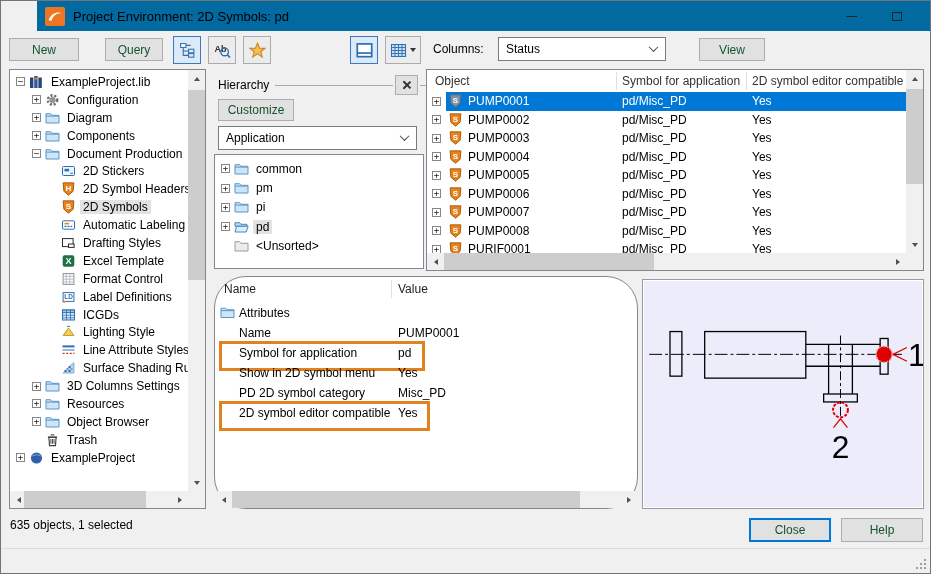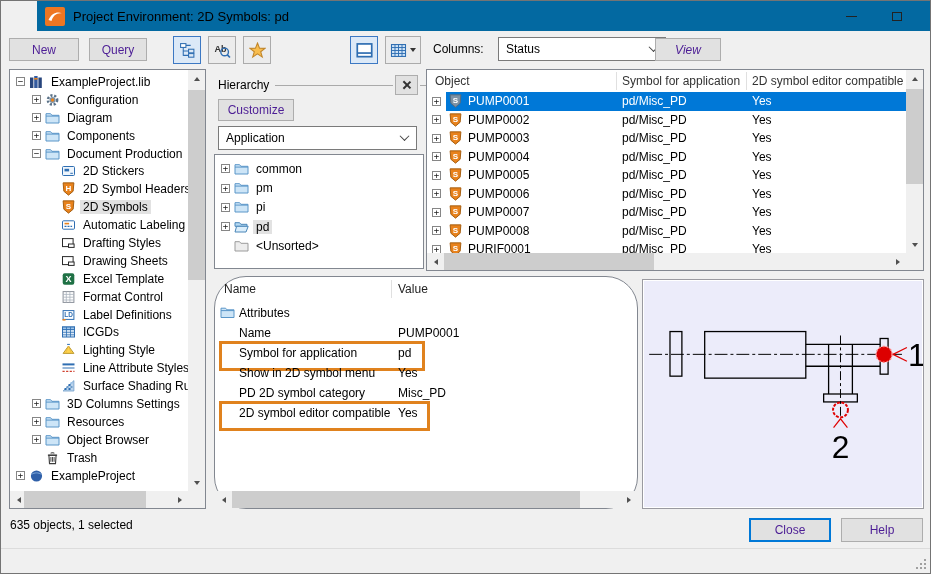--- a/index.html
+++ b/index.html
@@ -16,33 +16,33 @@
   .win-btn { width:46px; height:30px; display:flex; align-items:center; justify-content:center; cursor:default; }
   .glyph-min { width:11px; height:1px; background:#222; display:block; }
   .glyph-max { width:10px; height:9px; border:1px solid #222; display:block; }
   .glyph-close { position:relative; width:12px; height:12px; display:block; }
   .glyph-close::before, .glyph-close::after { content:""; position:absolute; left:5.4px; top:0; width:1.2px; height:12px; background:#222; }
   .glyph-close::before { transform:rotate(45deg); }
   .glyph-close::after  { transform:rotate(-45deg); }
 
   
   .toolbar { position:absolute; left:0; top:30px; width:100%; height:38px; background:#f0f0f0; }
-  .btn { position:absolute; background:#e1e1e1; border:1px solid #adadad; font:12px "Liberation Sans", sans-serif; color:#4c1d95; text-align:center; }
+  .btn { position:absolute; background:#e1e1e1; border:1px solid #adadad; font:12px "Liberation Sans", sans-serif; color:#14532d; text-align:center; }
   #btn-new   { left:8px;  top:7px; width:70px; height:23px; }
-  #btn-query { left:88px; top:7px; width:58px; height:23px; }
+  #btn-query { left:104px; top:7px; width:58px; height:23px; }
   .icon-btn { position:absolute; top:5px; width:28px; height:28px; background:#ececec; border:1px solid #ababab; display:flex; align-items:center; justify-content:center; }
   .icon-btn.active { background:#dce9f7; border-color:#3c78c3; }
   .icon-btn svg { width:17px; height:17px; display:block; }
   #tbtn-hier { left:172px; } #tbtn-find { left:207px; } #tbtn-star { left:242px; }
   #tbtn-layout { left:349px; } #tbtn-grid { left:384px; width:36px; }
   .caret-down { width:0; height:0; border-left:3.5px solid transparent; border-right:3.5px solid transparent; border-top:4px solid #333; margin-left:3px; }
   .columns-label { position:absolute; left:432px; top:11px; }
   .combo { position:absolute; left:497px; top:6px; width:168px; height:24px; background:#fff; border:1px solid #7a7a7a; display:flex; align-items:center; padding-left:7px; }
   .combo .chev { position:absolute; right:8px; top:7px; width:7px; height:7px; border-right:1.3px solid #444; border-bottom:1.3px solid #444; transform:rotate(45deg) translate(-1px,-1px); }
-  #btn-view { left:654px; top:7px; width:66px; height:23px;font-style:italic; }
+  #btn-view { left:698px; top:7px; width:66px; height:23px; }
 
   
   .panel { position:absolute; background:#fff; border:1px solid #828790; }
 
   
   .sb { position:absolute; background:#f0f0f0; }
   .sb-btn { position:absolute; width:17px; height:17px; display:flex; align-items:center; justify-content:center; }
   .sb-thumb { position:absolute; background:#cdcdcd; }
   .t-up    { width:0;height:0;border-left:3.5px solid transparent;border-right:3.5px solid transparent;border-bottom:4px solid #505050; }
   .t-down  { width:0;height:0;border-left:3.5px solid transparent;border-right:3.5px solid transparent;border-top:4px solid #505050; }
@@ -292,30 +292,20 @@
               <rect x="1" y="2.6" width="10.6" height="8" fill="#fff" stroke="#2a2a2a"></rect>
               <rect x="7" y="8" width="5.6" height="3.4" fill="#fff" stroke="#2a2a2a"></rect>
             </svg>
           </span>
           <span class="tlabel">Drafting Styles</span>
         </div>
         <div class="trow" style="padding-left: 36px;">
           <span class="ex-spacer"></span>
           <span class="ticon">
             <svg viewBox="0 0 14 14">
-              <rect x="1" y="2.6" width="10.6" height="8" fill="#fff" stroke="#2a2a2a"></rect>
-              <rect x="7" y="8" width="5.6" height="3.4" fill="#fff" stroke="#2a2a2a"></rect>
-            </svg>
-          </span>
-          <span class="tlabel">Drawing Sheets</span>
-        </div>
-        <div class="trow" style="padding-left: 36px;">
-          <span class="ex-spacer"></span>
-          <span class="ticon">
-            <svg viewBox="0 0 14 14">
               <rect x="1.2" y="1.2" width="11.6" height="11.6" rx="2" fill="#1f7145"></rect>
               <text x="7" y="10.2" font-size="9" font-weight="bold" fill="#fff" text-anchor="middle" font-family="Liberation Sans, sans-serif">X</text>
             </svg>
           </span>
           <span class="tlabel">Excel Template</span>
         </div>
         <div class="trow" style="padding-left: 36px;">
           <span class="ex-spacer"></span>
           <span class="ticon">
             <svg viewBox="0 0 14 14">

